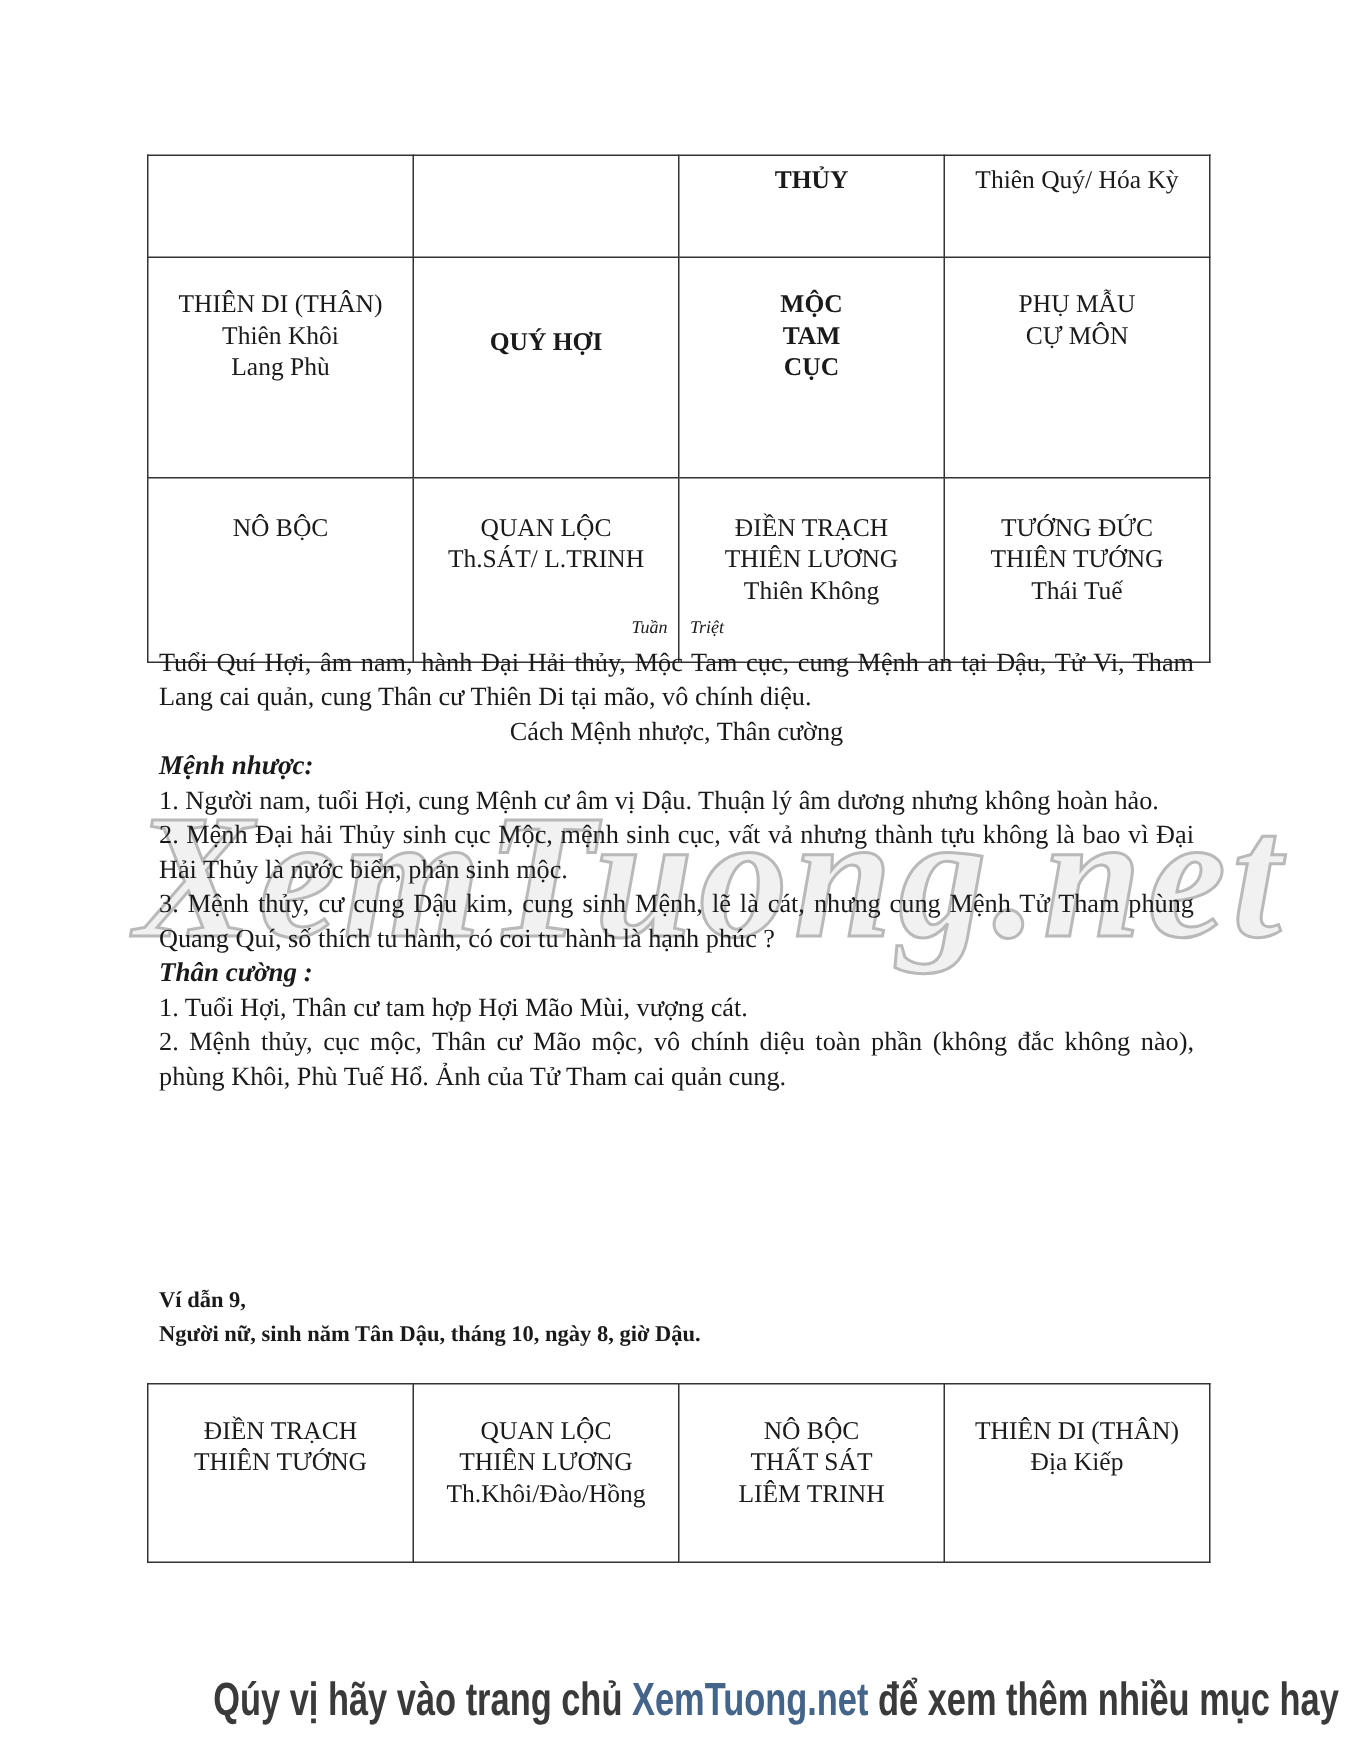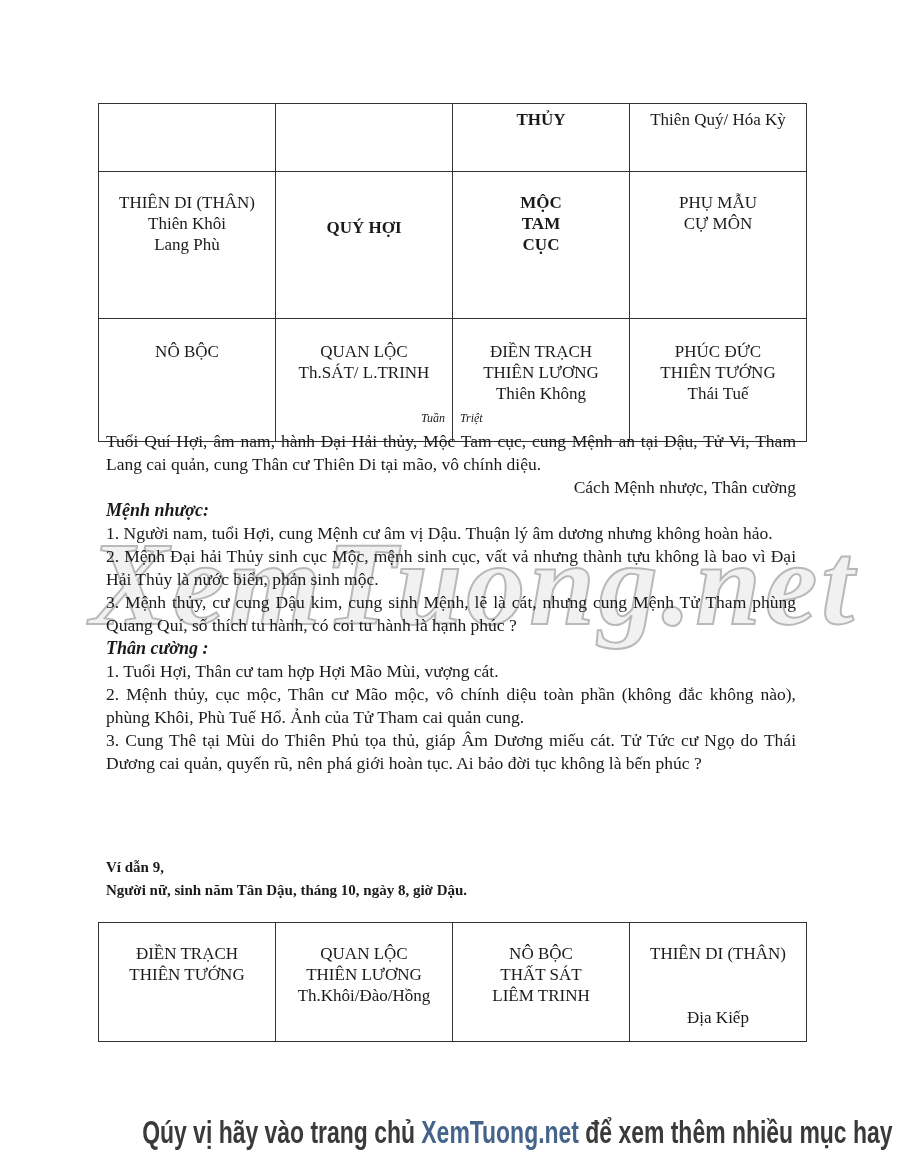--- a/index.html
+++ b/index.html
@@ -60,33 +60,33 @@
   .cl { min-height: 21px; }
   .b { font-weight: bold; }
   .corner {
     position: absolute;
     bottom: 12px;
     font-style: italic;
     font-size: 12px;
   }
   .corner.right { right: 7px; }
   .corner.left  { left: 7px; }
-  .extra-gap { margin-top: 43px; }
+  .extra-gap { }
 
   
   .body-text {
     position: absolute;
     left: 106px;
     top: 430px;
     width: 690px;
     font-size: 17.5px;
     line-height: 23px;
   }
   .body-text p { margin: 0; text-align: justify; }
-  .body-text p.noj { text-align: right; }
+  .body-text p.noj { text-align: center; }
   .sec-heading {
     font-size: 18px;
     font-weight: bold;
     font-style: italic;
     margin: 22px 0 0 0;
     text-align: left;
   }
   .example {
     position: absolute;
     left: 106px;
@@ -169,41 +169,40 @@
           <div class="cl">Th.SÁT/ L.TRINH</div>
           <div class="corner right">Tuần</div>
         </td>
         <td>
           <div class="cl">ĐIỀN TRẠCH</div>
           <div class="cl">THIÊN LƯƠNG</div>
           <div class="cl">Thiên Không</div>
           <div class="corner left">Triệt</div>
         </td>
         <td>
-          <div class="cl">PHÚC ĐỨC</div>
+          <div class="cl">TƯỚNG ĐỨC</div>
           <div class="cl">THIÊN TƯỚNG</div>
           <div class="cl">Thái Tuế</div>
         </td>
       </tr>
     </tbody>
       </table>
 
     <div class="body-text">
       <p>Tuổi Quí Hợi, âm nam, hành Đại Hải thủy, Mộc Tam cục, cung Mệnh an tại Dậu, Tử Vi, Tham Lang cai quản, cung Thân cư Thiên Di tại mão, vô chính diệu.</p>
       <p class="noj">Cách Mệnh nhược, Thân cường</p>
 
       <p class="sec-heading">Mệnh nhược:</p>
       <p>1. Người nam, tuổi Hợi, cung Mệnh cư âm vị Dậu. Thuận lý âm dương nhưng không hoàn hảo.</p>
       <p>2. Mệnh Đại hải Thủy sinh cục Mộc, mệnh sinh cục, vất vả nhưng thành tựu không là bao vì Đại Hải Thủy là nước biển, phản sinh mộc.</p>
       <p>3. Mệnh thủy, cư cung Dậu kim, cung sinh Mệnh, lẽ là cát, nhưng cung Mệnh Tử Tham phùng Quang Quí, số thích tu hành, có coi tu hành là hạnh phúc ?</p>
 
       <p class="sec-heading">Thân cường :</p>
       <p>1. Tuổi Hợi, Thân cư tam hợp Hợi Mão Mùi, vượng cát.</p>
       <p>2. Mệnh thủy, cục mộc, Thân cư Mão mộc, vô chính diệu toàn phần (không đắc không nào), phùng Khôi, Phù Tuế Hổ. Ảnh của Tử Tham cai quản cung.</p>
-      <p>3. Cung Thê tại Mùi do Thiên Phủ tọa thủ, giáp Âm Dương miếu cát. Tử Tức cư Ngọ do Thái Dương cai quản, quyến rũ, nên phá giới hoàn tục. Ai bảo đời tục không là bến phúc ?</p>
     </div>
 
     <div class="example">
       <div>Ví dẫn 9,</div>
       <div>Người nữ, sinh năm Tân Dậu, tháng 10, ngày 8, giờ Dậu.</div>
     </div>
 
     <table class="chart bottom-chart">
       <tbody>
           <tr>

